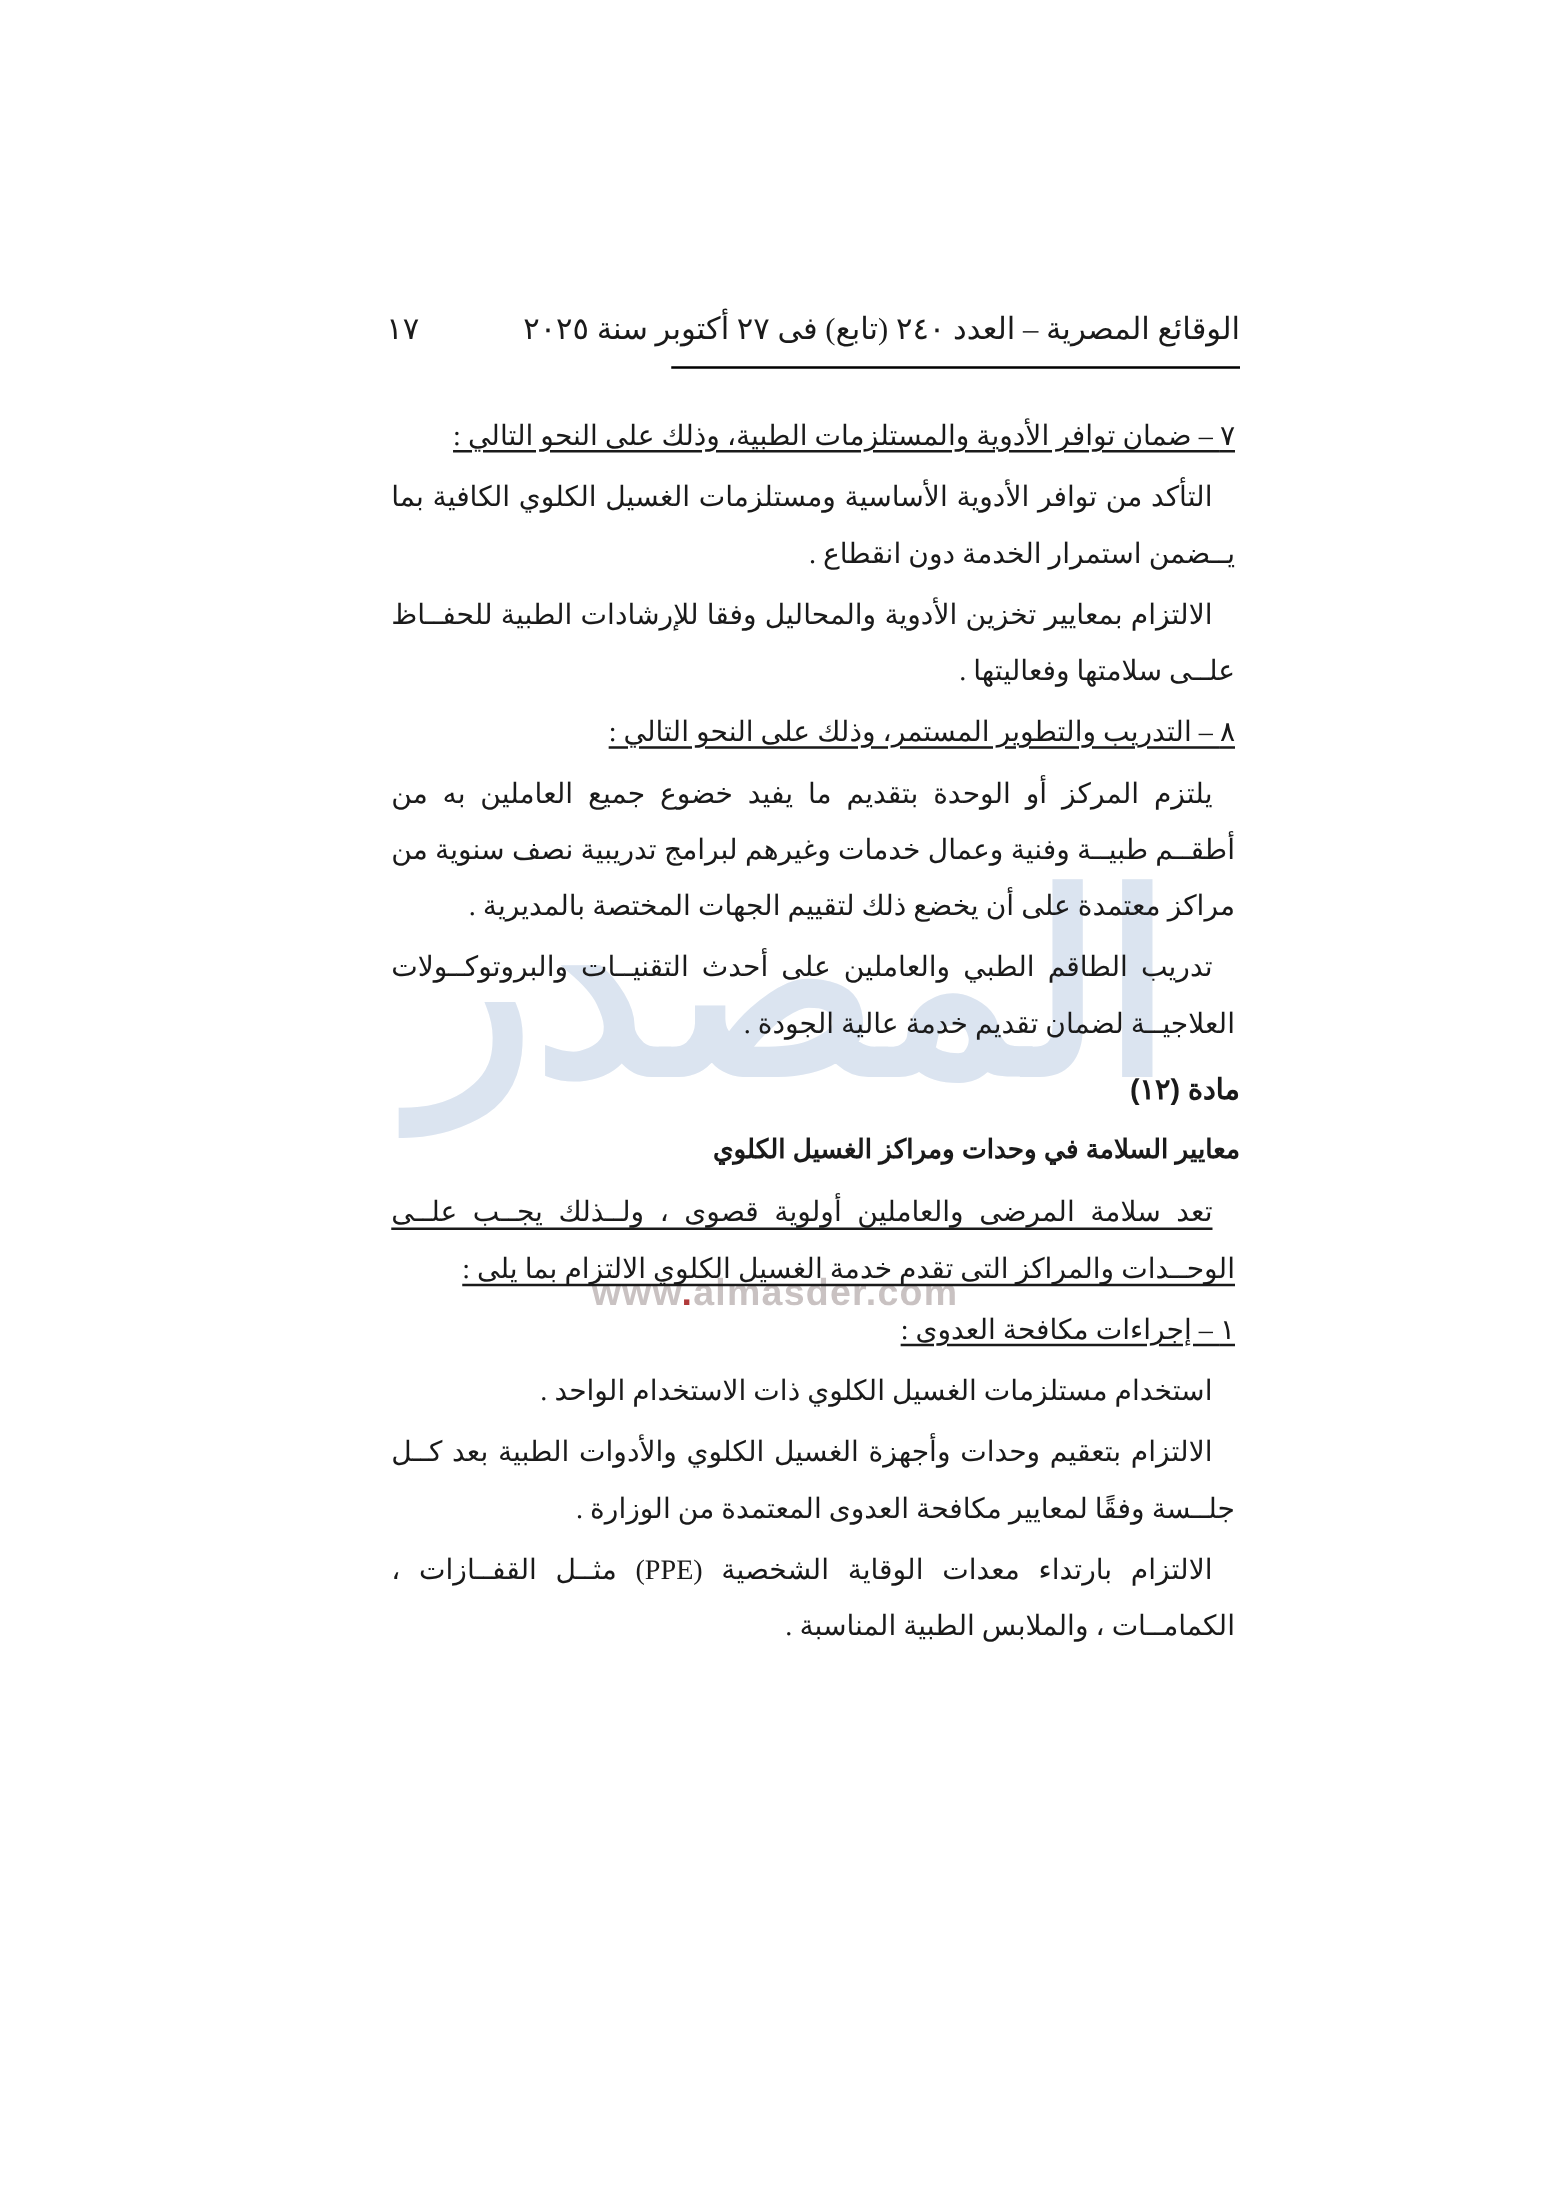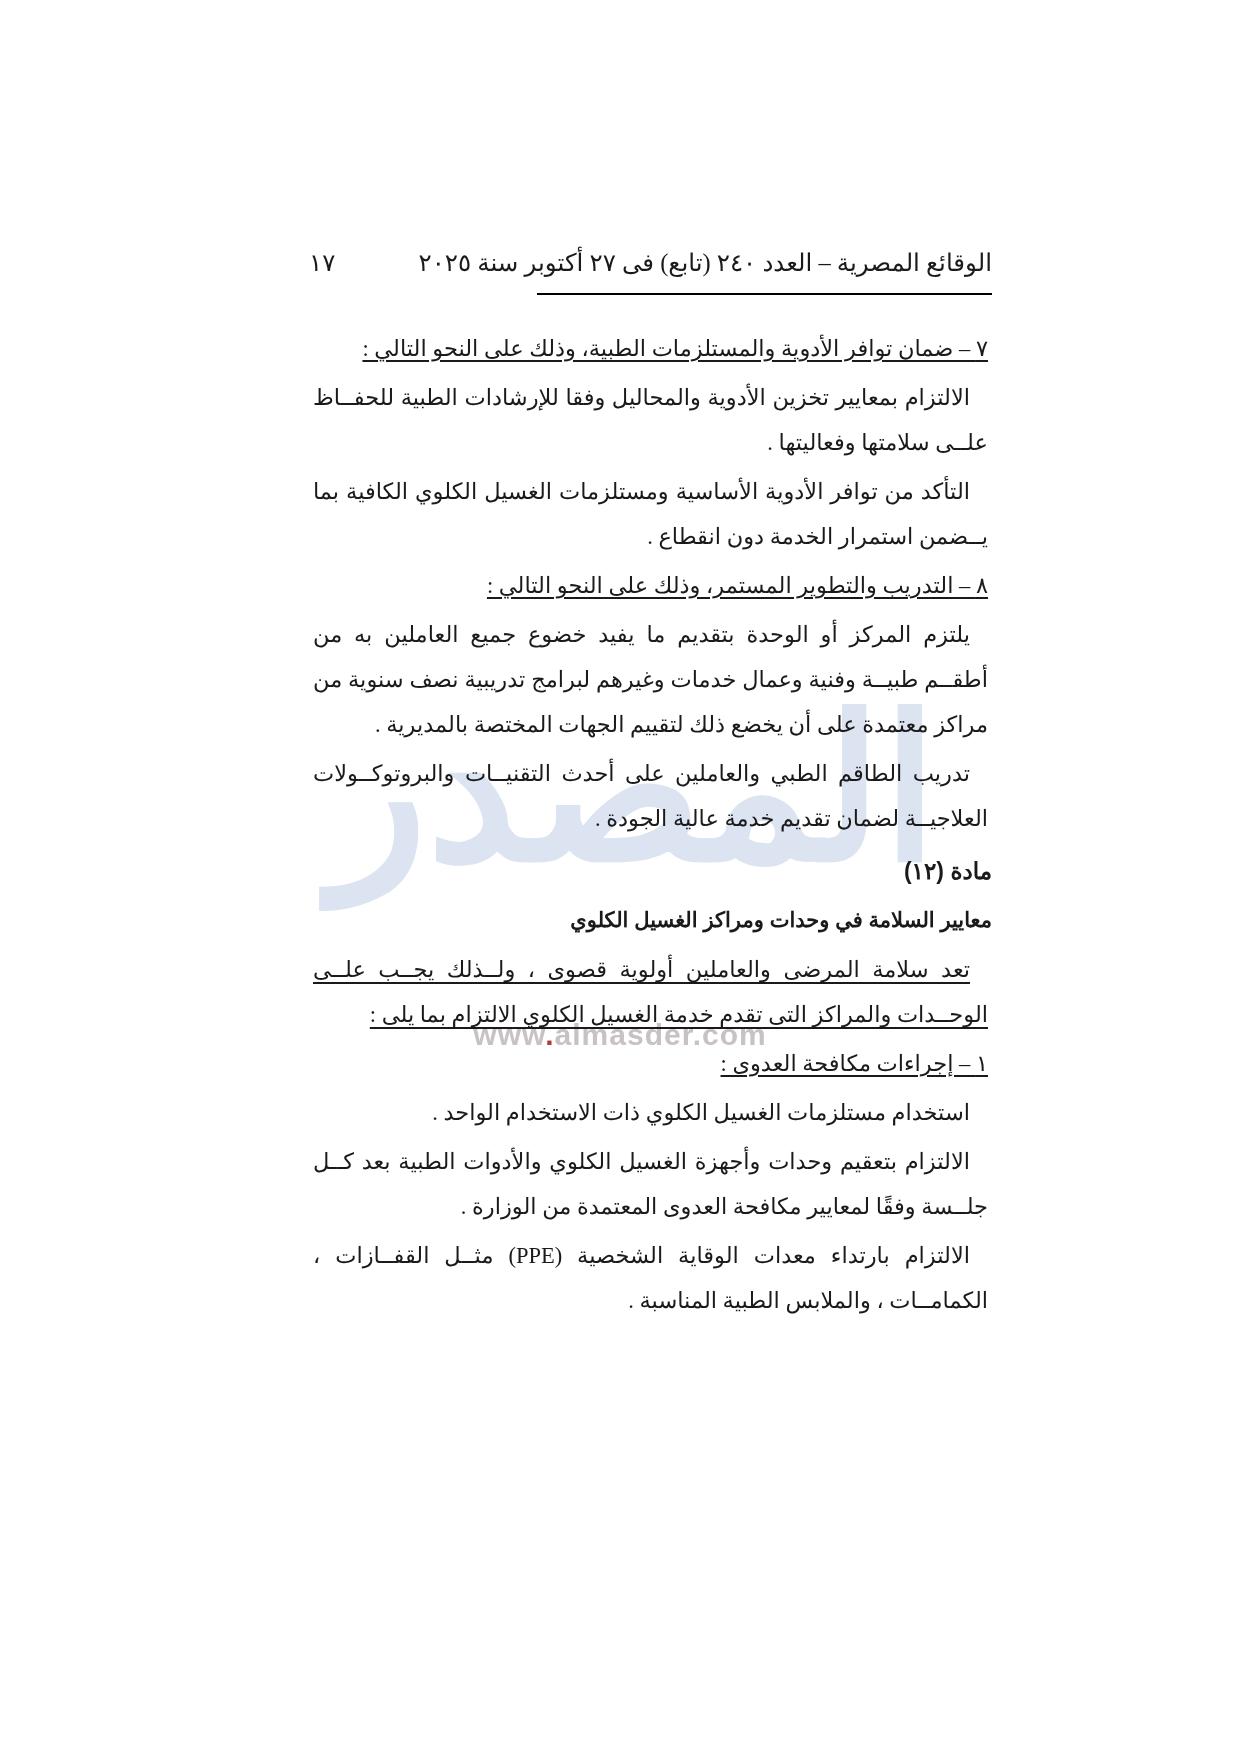--- a/index.html
+++ b/index.html
@@ -140,22 +140,22 @@
 
     <div class="header">
       <span class="pageno">١٧</span>
       <span>الوقائع المصرية – العدد ٢٤٠ (تابع) فى ٢٧ أكتوبر سنة ٢٠٢٥</span>
     </div>
     <div class="rule"></div>
 
     <div class="body">
 
       <p class="num-head">٧ – ضمان توافر الأدوية والمستلزمات الطبية، وذلك على النحو التالي :</p>
+      <p class="ind">التأكد من توافر الأدوية الأساسية ومستلزمات الغسيل الكلوي الكافية بما يــضمن استمرار الخدمة دون انقطاع .</p>
       <p class="ind">الالتزام بمعايير تخزين الأدوية والمحاليل وفقا للإرشادات الطبية للحفــاظ علــى سلامتها وفعاليتها .</p>
-      <p class="ind">التأكد من توافر الأدوية الأساسية ومستلزمات الغسيل الكلوي الكافية بما يــضمن استمرار الخدمة دون انقطاع .</p>
 
       <p class="num-head">٨ – التدريب والتطوير المستمر، وذلك على النحو التالي :</p>
       <p class="ind">يلتزم المركز أو الوحدة بتقديم ما يفيد خضوع جميع العاملين به من أطقــم طبيــة وفنية وعمال خدمات وغيرهم لبرامج تدريبية نصف سنوية من مراكز معتمدة على أن يخضع ذلك لتقييم الجهات المختصة بالمديرية .</p>
       <p class="ind">تدريب الطاقم الطبي والعاملين على أحدث التقنيــات والبروتوكــولات العلاجيــة لضمان تقديم خدمة عالية الجودة .</p>
 
       <div class="article-title">مادة (١٢)</div>
       <div class="article-sub">معايير السلامة في وحدات ومراكز الغسيل الكلوي</div>
 
       <p class="underline ind">تعد سلامة المرضى والعاملين أولوية قصوى ، ولــذلك يجــب علــى الوحــدات والمراكز التى تقدم خدمة الغسيل الكلوي الالتزام بما يلى :</p>
 

